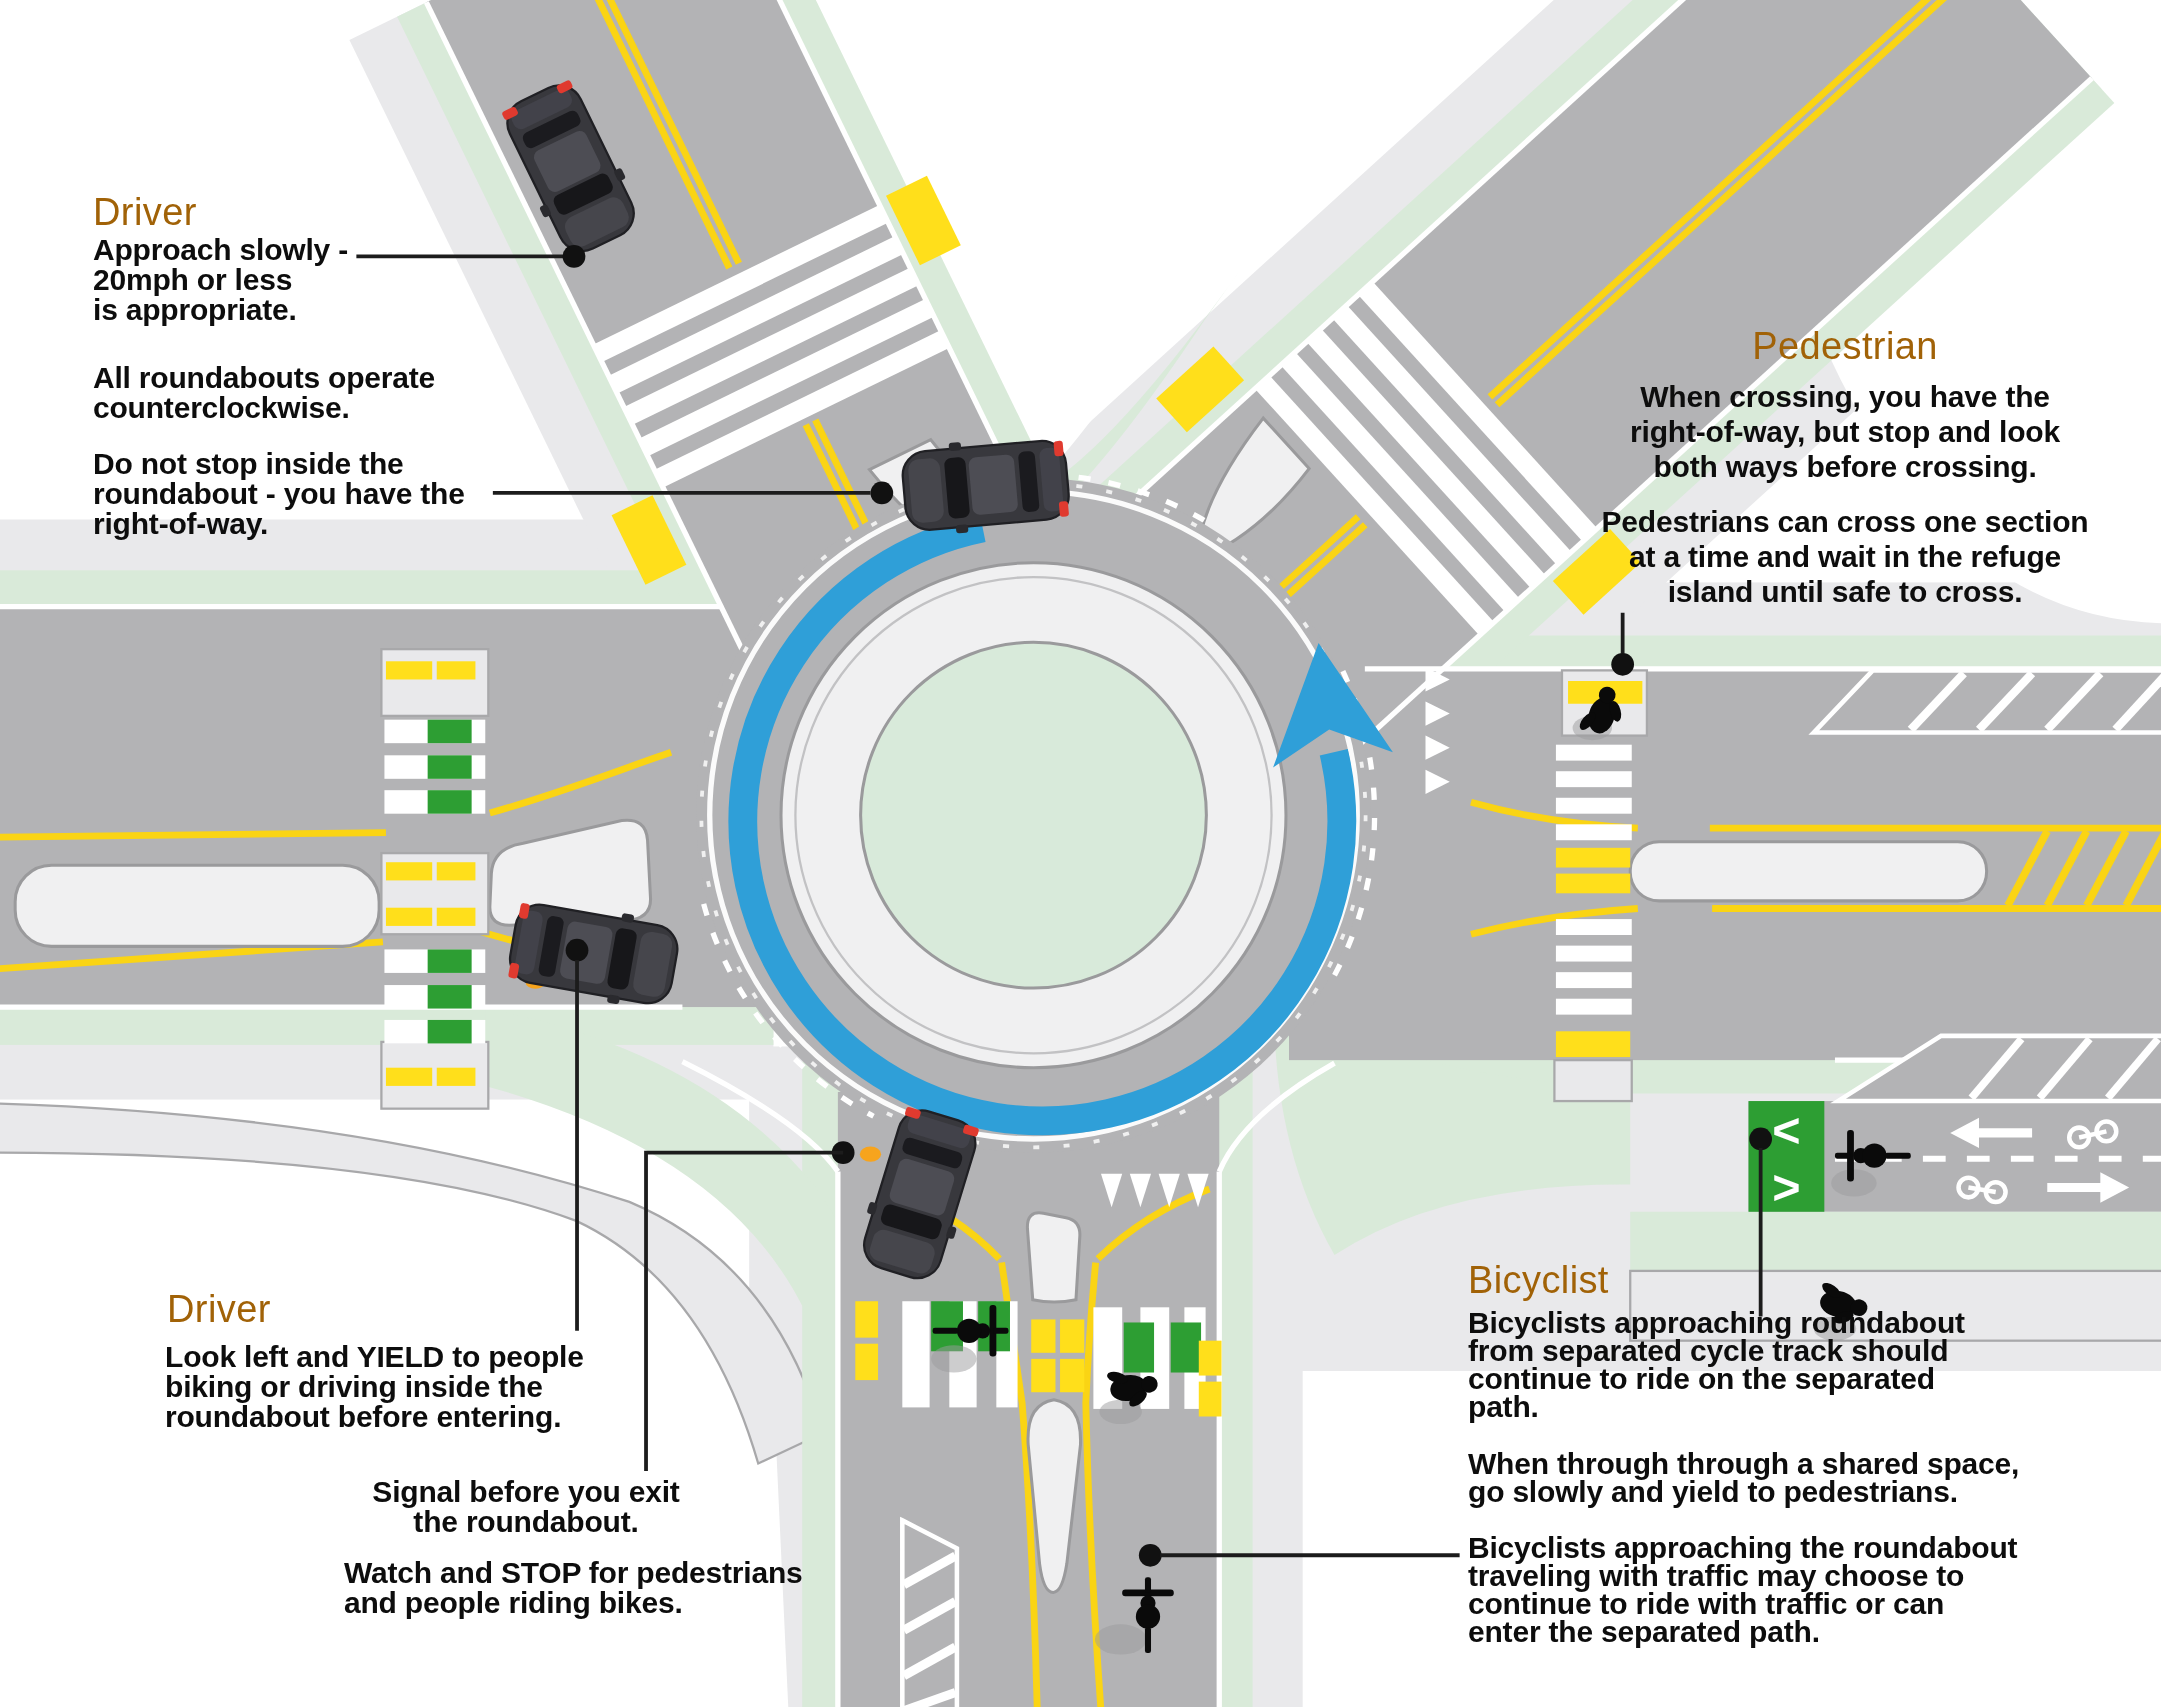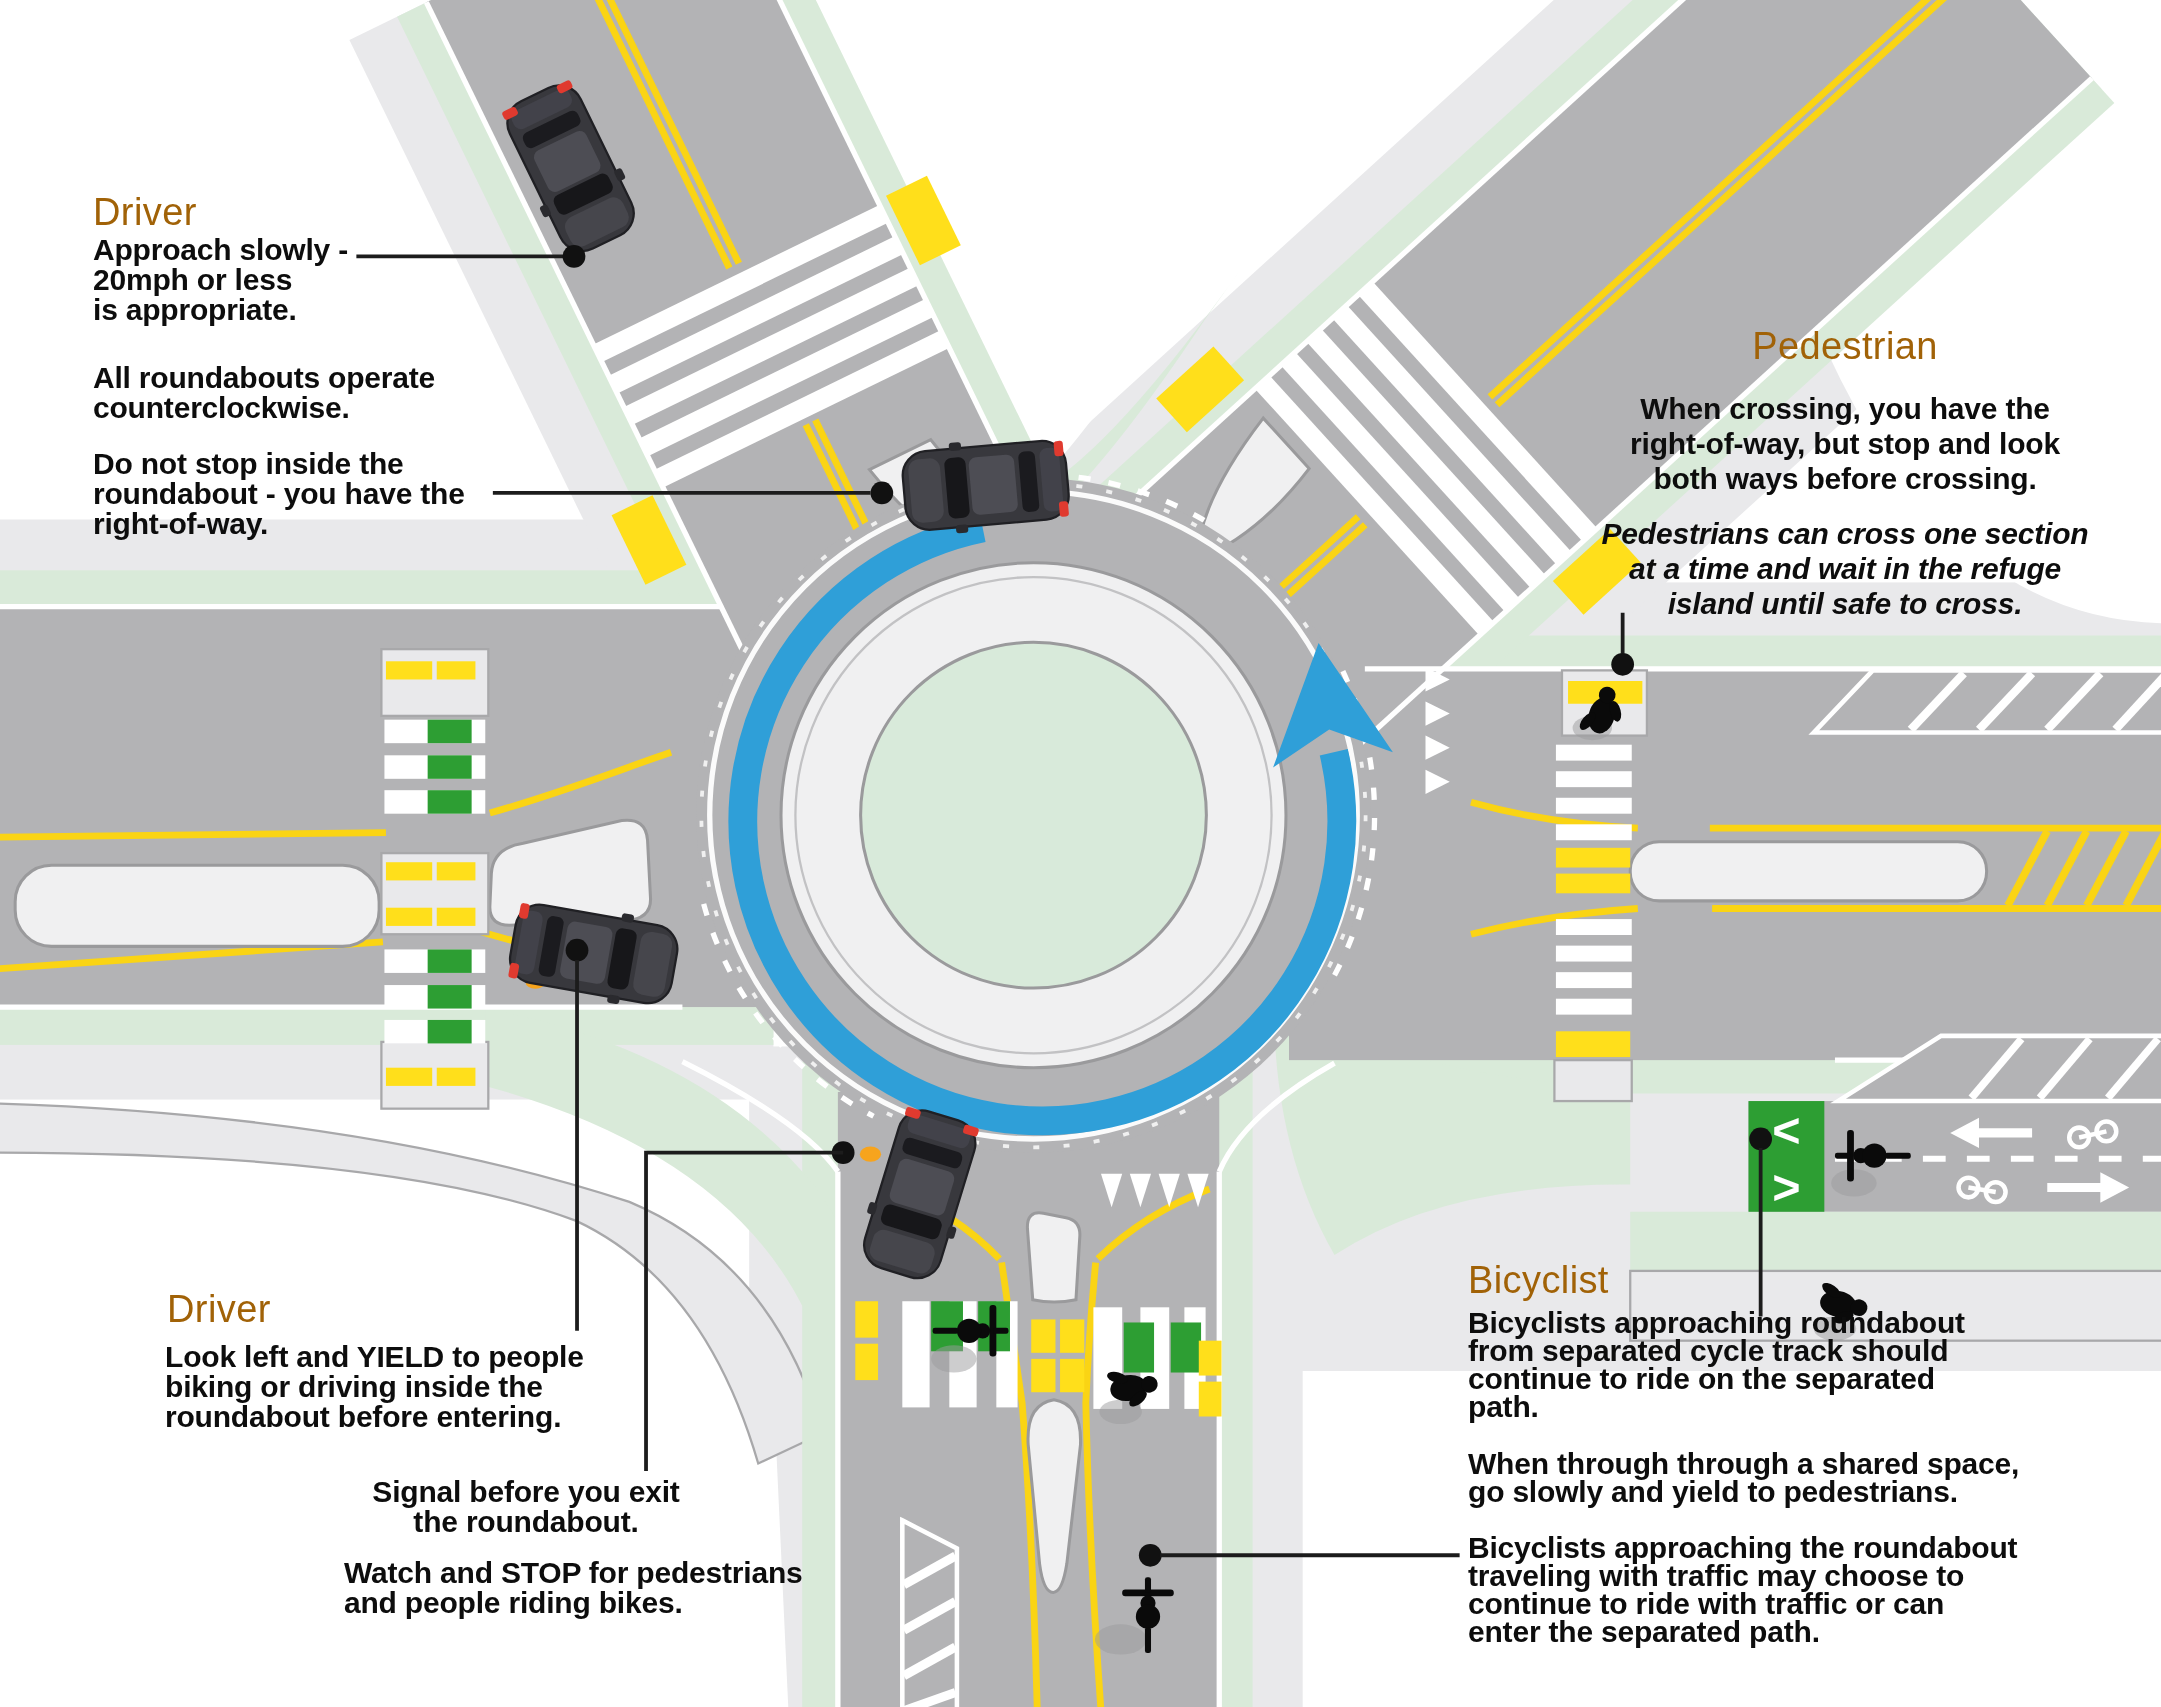--- a/index.html
+++ b/index.html
@@ -5,21 +5,21 @@
   html,body{margin:0;padding:0;background:#fff;}
   body{width:2161px;height:1707px;position:relative;overflow:hidden;
        font-family:"Liberation Sans", sans-serif;}
   svg{position:absolute;left:0;top:0;}
   .txt{position:absolute;color:#0d0d0d;font-weight:700;font-size:30px;
        line-height:30px;white-space:pre-line;letter-spacing:-0.2px;}
   .head{position:absolute;color:#a16207;font-weight:400;font-size:38px;
         letter-spacing:0.4px;}
   .r{text-align:center;}
   .bi{line-height:28px;}
-  .ped{line-height:35px;margin-top:12px;}
+  .ped{line-height:35px;}
 </style>
 </head>
 <body>
 
 <svg width="2161" height="1707" viewBox="0 0 2850 2251">
 
   <g fill="#e9e9eb">
     <rect x="-20" y="685" width="1040" height="765"></rect>
     <rect x="988" y="1380" width="730" height="900"></rect>
     <rect x="1700" y="768" width="1170" height="744"></rect>
@@ -415,21 +415,21 @@
 <div class="txt" style="left:93px;top:363px;width:425px;">All roundabouts operate
 counterclockwise.</div>
 <div class="txt" style="left:93px;top:449px;width:440px;">Do not stop inside the
 roundabout - you have the
 right-of-way.</div>
 
 <div class="head r" style="left:1587px;top:325px;width:516px;">Pedestrian</div>
 <div class="txt ped r" style="left:1587px;top:379px;width:516px;">When crossing, you have the
 right-of-way, but stop and look
 both ways before crossing.</div>
-<div class="txt ped r" style="left:1587px;top:504px;width:516px;font-style:italic;">Pedestrians can cross one section
+<div class="txt ped r" style="left:1587px;top:504px;width:516px;">Pedestrians can cross one section
 at a time and wait in the refuge
 island until safe to cross.</div>
 
 <div class="head" style="left:167px;top:1288px;">Driver</div>
 <div class="txt" style="left:165px;top:1342px;width:485px;">Look left and YIELD to people
 biking or driving inside the
 roundabout before entering.</div>
 <div class="txt" style="left:344px;top:1477px;width:364px;text-align:center;">Signal before you exit
 the roundabout.</div>
 <div class="txt" style="left:344px;top:1558px;width:501px;">Watch and STOP for pedestrians

